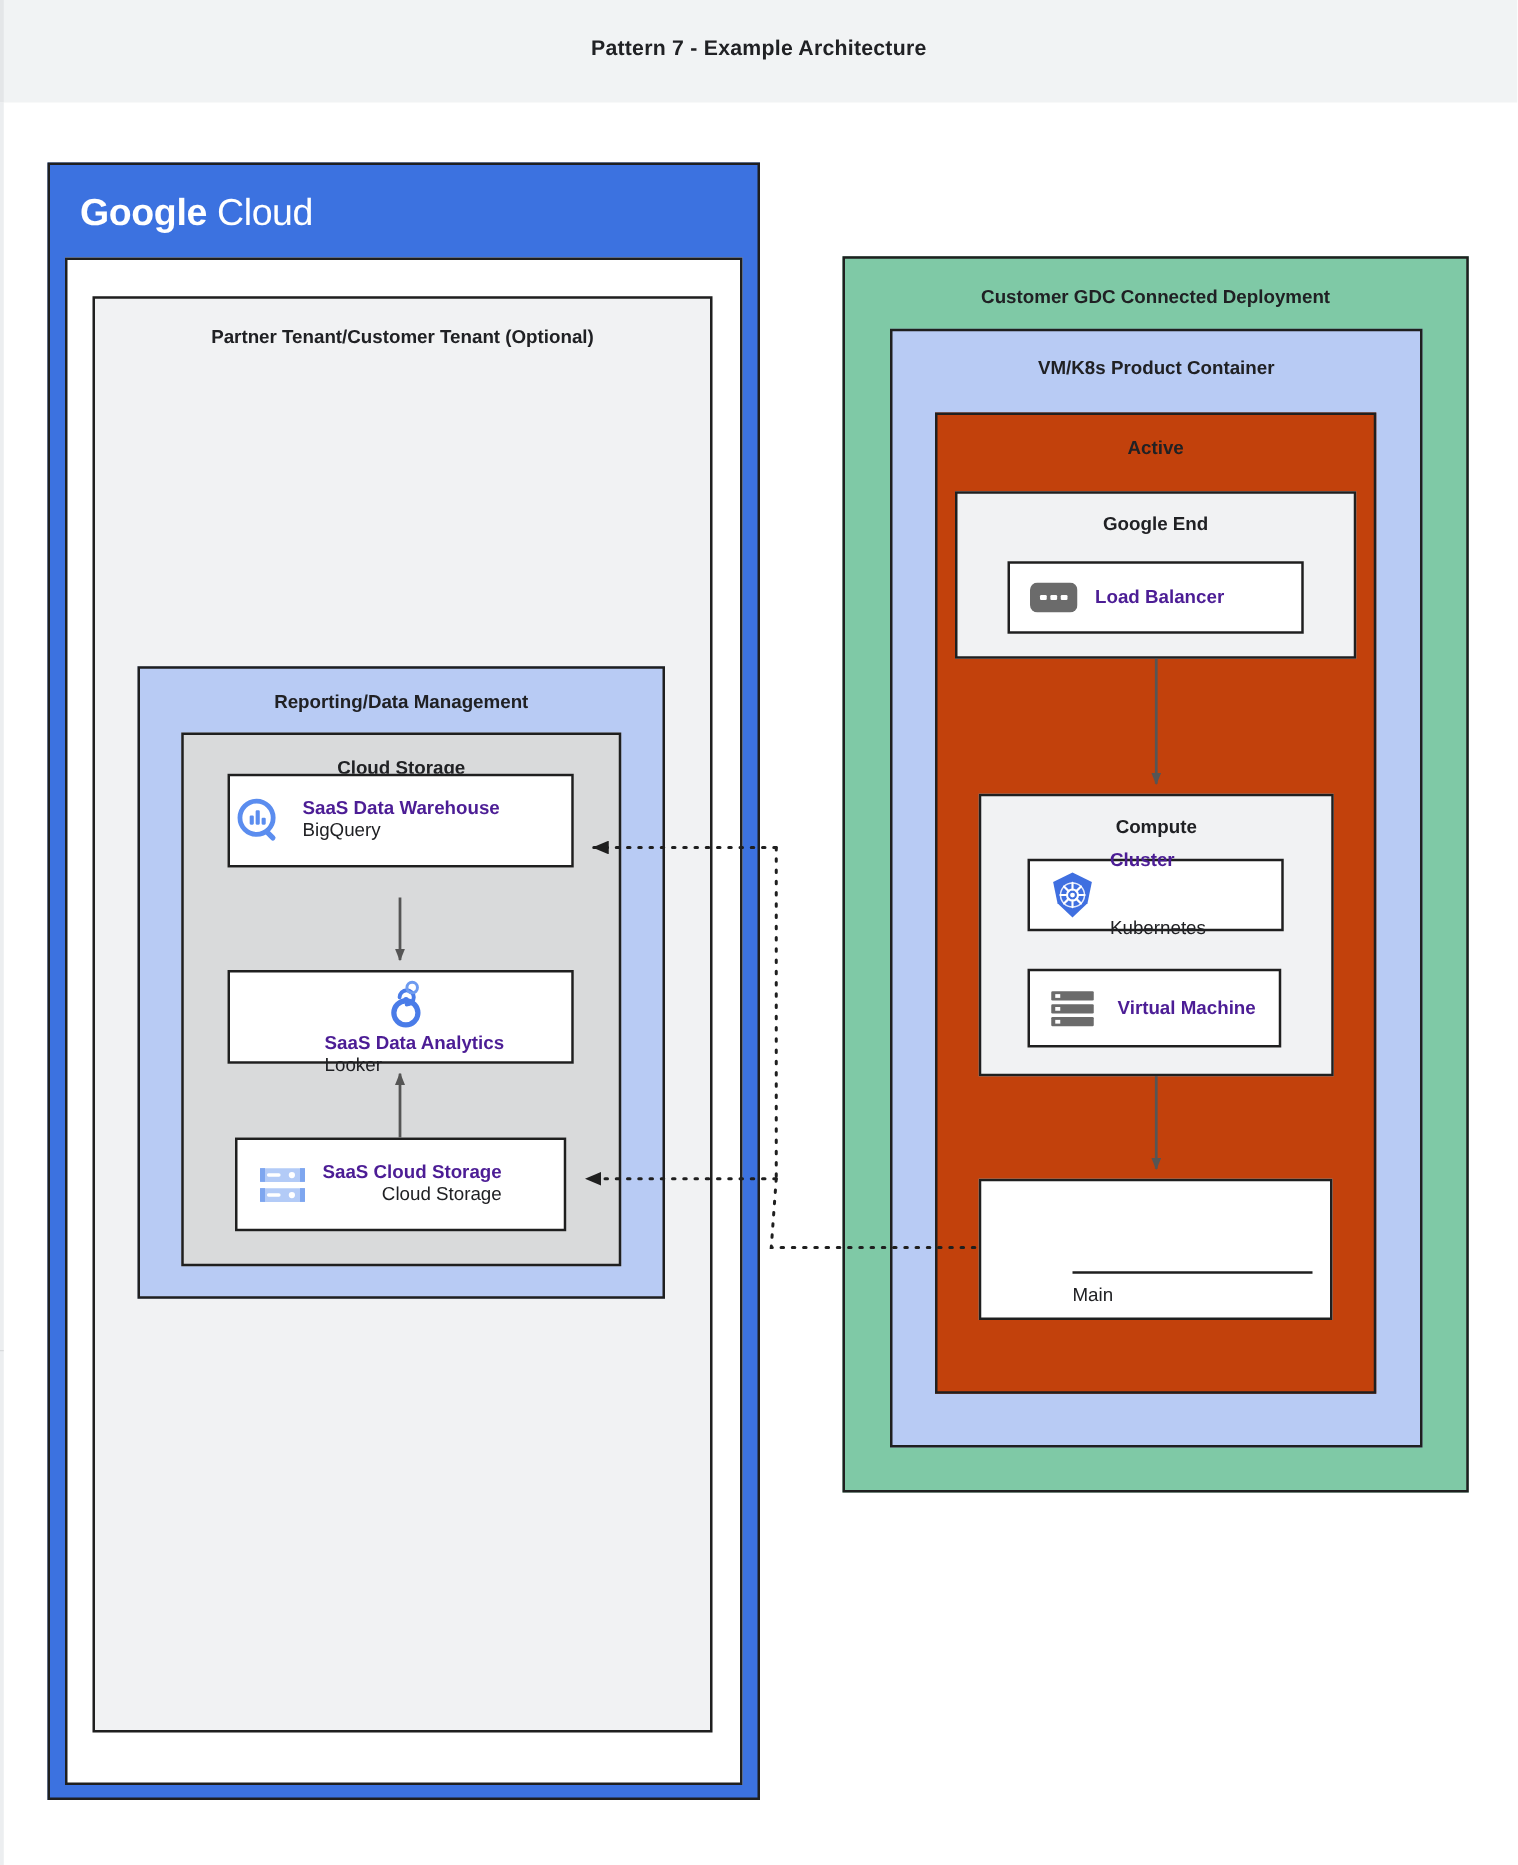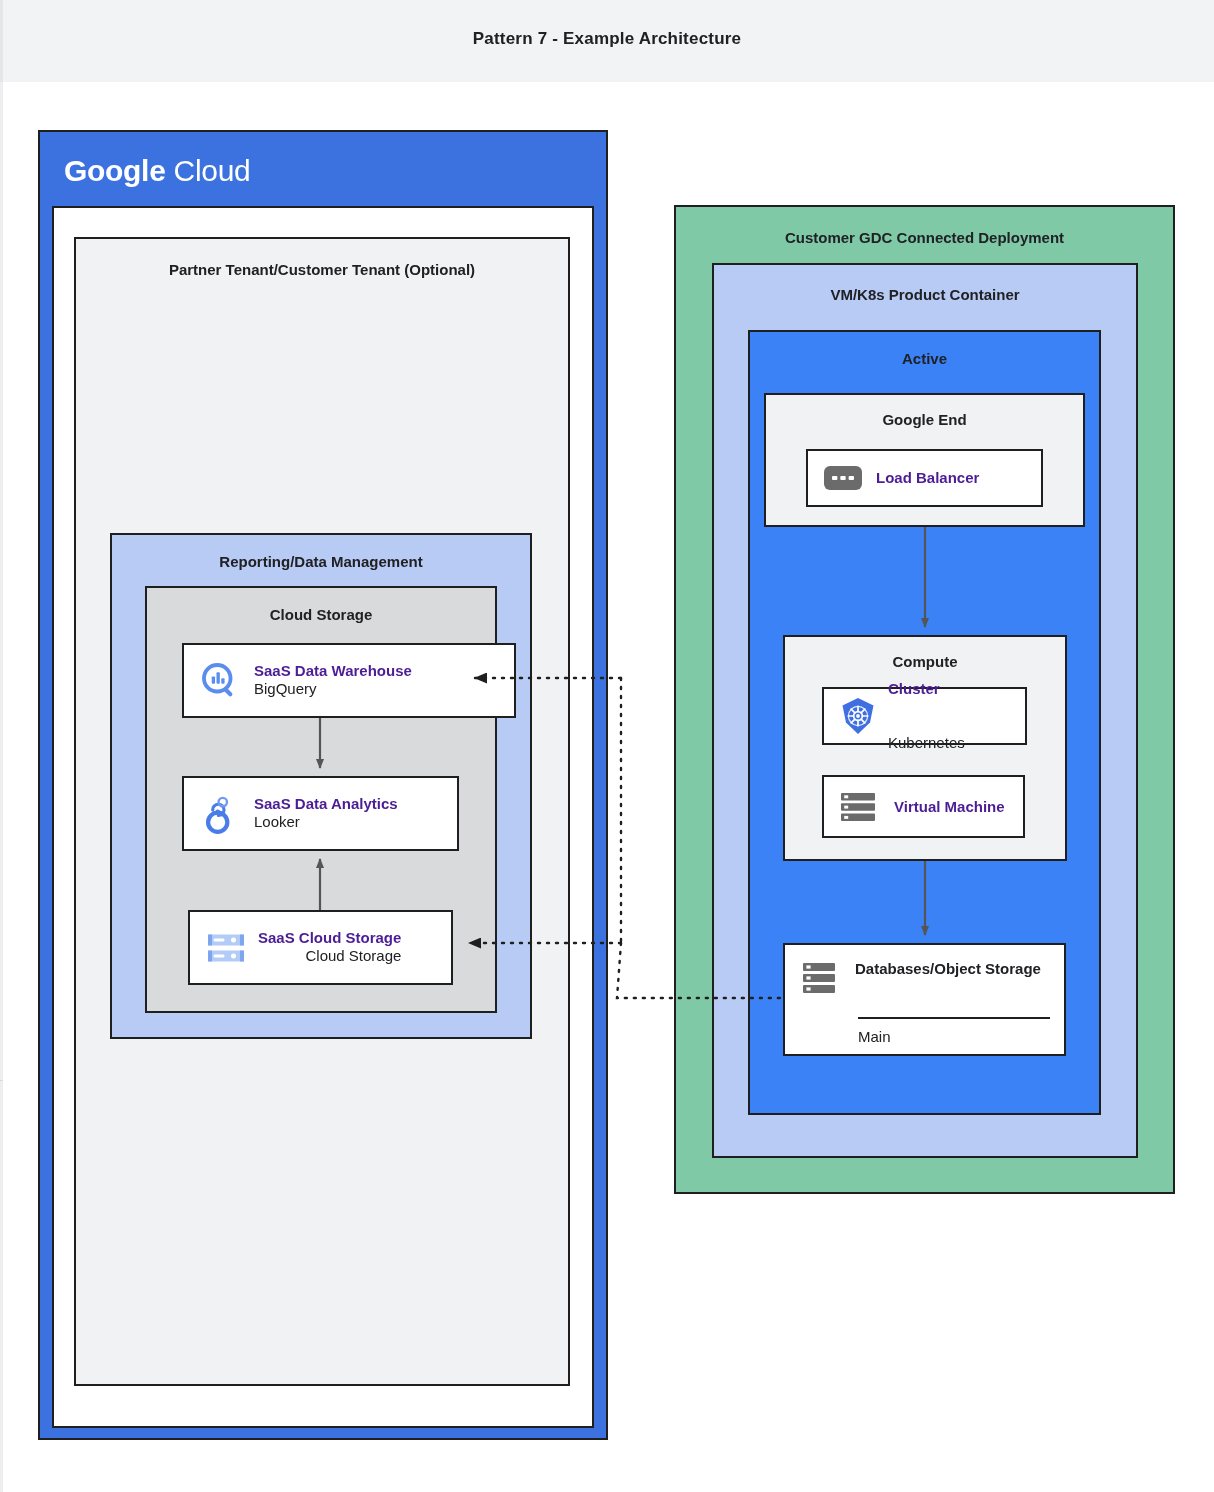--- a/index.html
+++ b/index.html
@@ -47,36 +47,36 @@
   #cloudstorage{left:145px;top:586px;width:352px;height:427px;background:#d9dadb;}
   #cloudstorage .box-title{top:18px;}
 
   
   .node{position:absolute;box-sizing:border-box;border:2px solid #1f1f1f;background:#ffffff;display:flex;align-items:center;}
   .node .ico{flex:0 0 auto;display:flex;align-items:center;justify-content:center;}
   .node .txt{display:flex;flex-direction:column;justify-content:center;}
   .node .t1{font-weight:bold;font-size:15px;line-height:1.2;color:#4c1d95;}
   .node .t2{font-size:15px;line-height:1.25;color:#202124;font-weight:normal;}
 
-  #n-bq{left:182px;top:643px;width:334px;height:75px;padding-left:12px;}
+  #n-bq{left:182px;top:619px;width:277px;height:75px;}
   #n-bq .ico{width:48px;height:48px;}
   #n-bq .txt{margin-left:10px;}
-  #n-looker{left:182px;top:776px;width:277px;height:75px;padding-left:12px;}
+  #n-looker{left:182px;top:776px;width:277px;height:75px;padding-left:12px;flex-direction:column;}
   #n-looker .ico{width:48px;height:48px;}
   #n-looker .txt{margin-left:10px;}
   #n-gcs{left:188px;top:910px;width:265px;height:75px;padding-left:14px;text-align:right;}
   #n-gcs .ico{width:44px;height:44px;}
   #n-gcs .txt{margin-left:10px;}
 
   
   #gdc{left:674px;top:205px;width:501px;height:989px;background:#7fc9a6;}
   #gdc .box-title{top:22px;}
   #vmk8s{left:712px;top:263px;width:426px;height:895px;background:#b8cbf4;}
   #vmk8s .box-title{top:21px;}
-  #active{left:748px;top:330px;width:353px;height:785px;background:#3b82f6;padding-left:41px;}
+  #active{left:748px;top:330px;width:353px;height:785px;background:#c2410c;padding-left:41px;}
   #active .box-title{top:18px;}
   #frontend{left:764px;top:393px;width:321px;height:134px;background:#f1f2f3;}
   #frontend .box-title{top:16px;}
   #compute{left:783px;top:635px;width:284px;height:226px;background:#f1f2f3;}
   #compute .box-title{top:16px;}
 
   #n-lb{left:806px;top:449px;width:237px;height:58px;padding-left:16px;}
   #n-lb .ico{width:38px;height:26px;}
   #n-lb .txt{margin-left:14px;}
   #n-cluster{left:822px;top:687px;width:205px;height:58px;padding-left:12px;}
@@ -246,33 +246,20 @@
       <rect x="5.2" y="18.6" width="4" height="3" fill="#ffffff"></rect>
       <rect x="5.2" y="28.9" width="4" height="3" fill="#ffffff"></rect>
     </svg>
   </span>
   <span class="txt">
     <span class="t1">Virtual Machine</span>
   </span>
 </div>
 
 <div id="n-db">
-  <div class="row">
-    <span class="ico">
-      <svg width="42" height="44" viewBox="0 0 42 44">
-        <rect x="2" y="4" width="32" height="8" rx="1" fill="#6b6b6b"></rect>
-        <rect x="2" y="15" width="32" height="8" rx="1" fill="#6b6b6b"></rect>
-        <rect x="2" y="26" width="32" height="8" rx="1" fill="#6b6b6b"></rect>
-        <rect x="5.4" y="6.4" width="4.2" height="3.2" fill="#ffffff"></rect>
-        <rect x="5.4" y="17.4" width="4.2" height="3.2" fill="#ffffff"></rect>
-        <rect x="5.4" y="28.4" width="4.2" height="3.2" fill="#ffffff"></rect>
-      </svg>
-    </span>
-    <span class="t1">Databases/Object Storage</span>
-  </div>
   <div class="divider"></div>
   <div class="t2">Main</div>
 </div>
 
 <svg class="conn">
   <defs>
     <marker id="ah" markerWidth="10" markerHeight="8" refX="9" refY="4" orient="auto" markerUnits="userSpaceOnUse">
       <path d="M0,0 L10,4 L0,8 z" fill="#555555"></path>
     </marker>
     <marker id="ahl" markerWidth="13" markerHeight="11" refX="12" refY="5.5" orient="auto" markerUnits="userSpaceOnUse">

